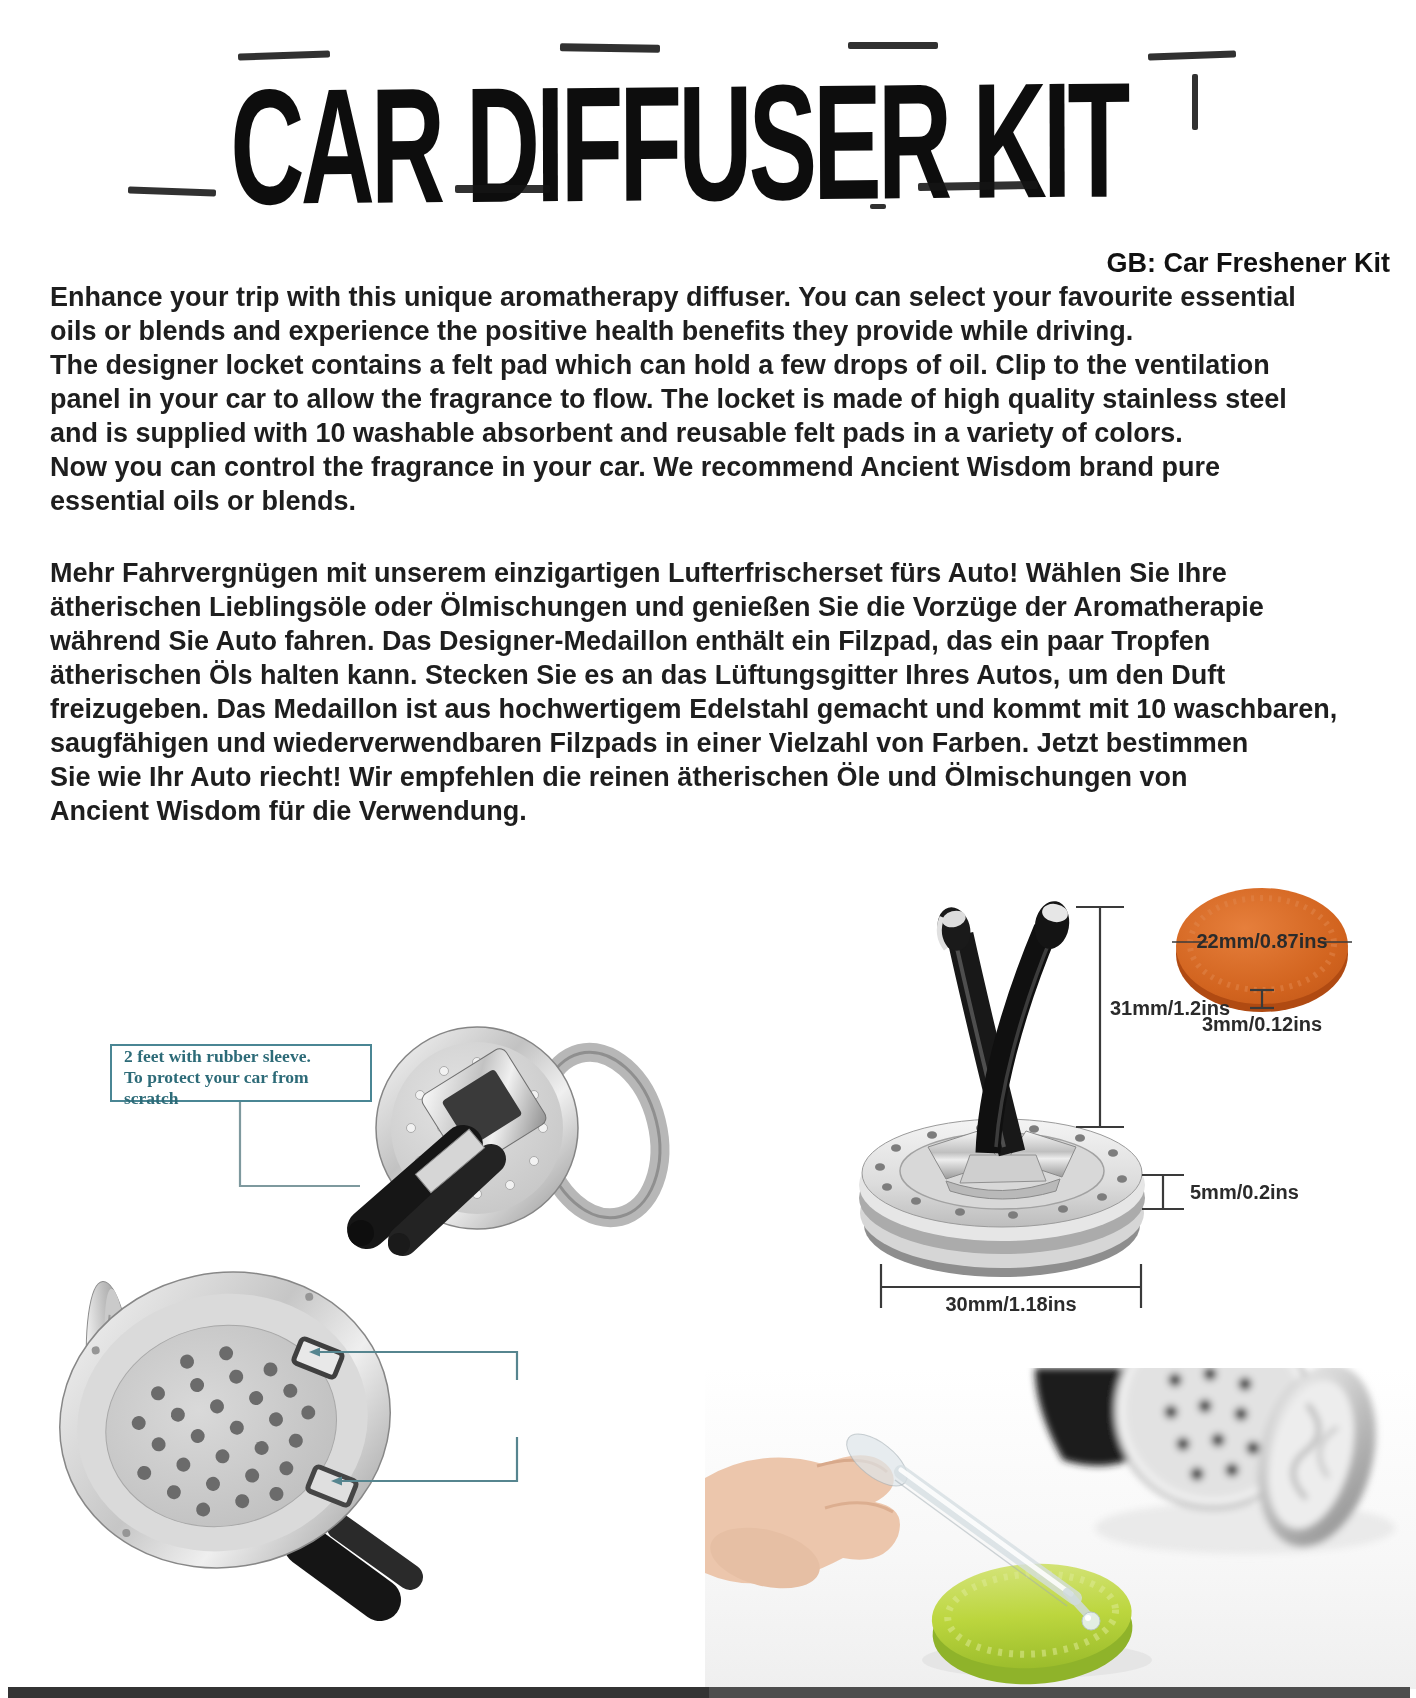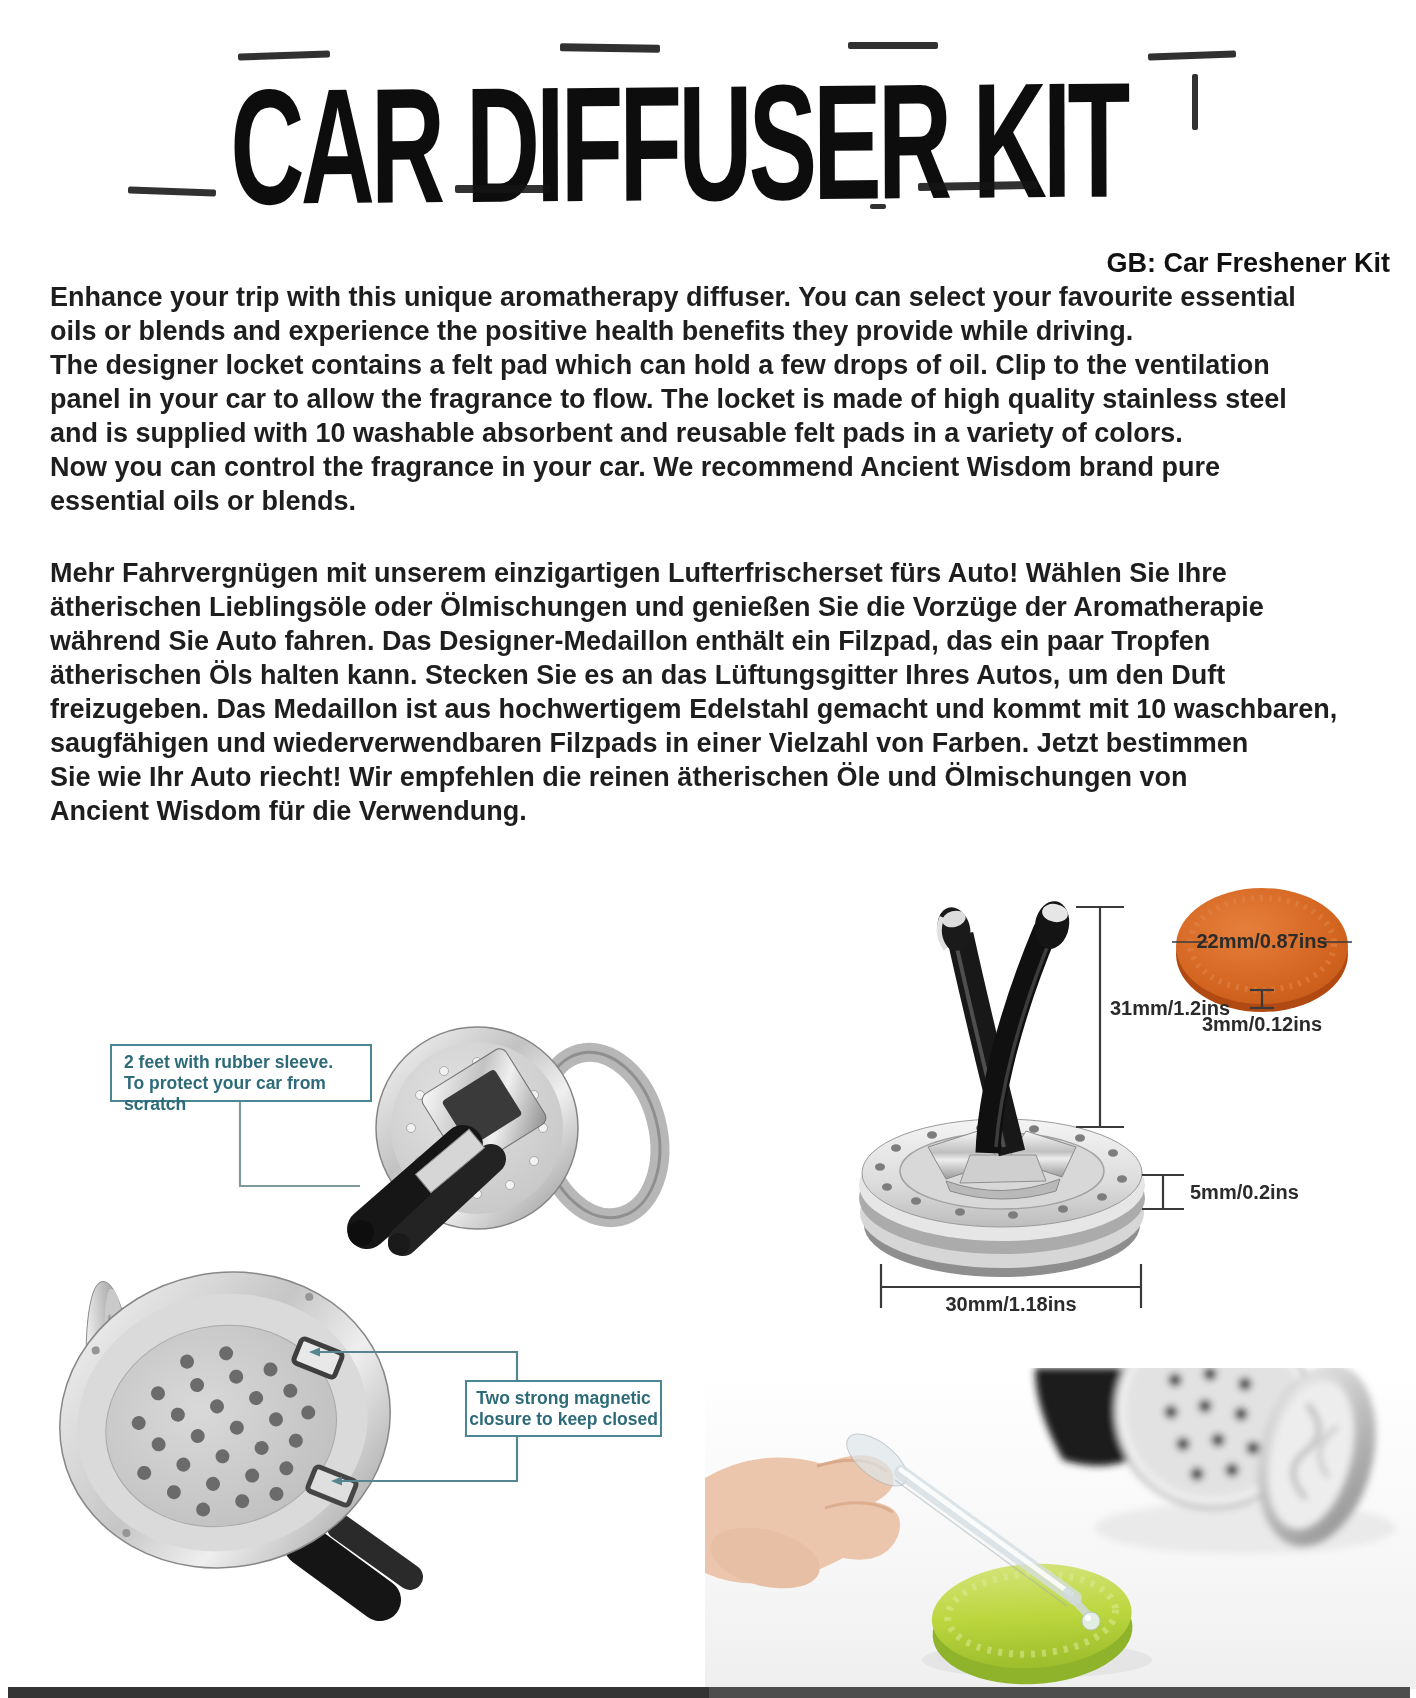--- a/index.html
+++ b/index.html
@@ -13,21 +13,21 @@
          font-family:"Liberation Sans",sans-serif;}
   .grunge{position:absolute;background:#141414;border-radius:2px;opacity:.88;}
   
   .text-block{position:absolute;left:50px;width:1340px;}
   .text-block h2{margin:0;font-size:27px;line-height:34px;font-weight:bold;color:#111;text-align:right;}
   .text-block p{margin:0;font-size:27px;line-height:34px;white-space:pre-line;color:#1e1e1e;font-weight:bold;}
   
   .callout{position:absolute;border:2px solid var(--callout-teal,#4a8694);background:rgba(255,255,255,.97);
            color:var(--callout-text,#2d6b78);font-weight:bold;font-size:17.5px;line-height:21px;
            white-space:pre-line;box-sizing:border-box;}
-  .callout.left{padding:6px 8px 6px 12px;}
+  .callout.left{padding:0 8px 6px 12px;font-family:Liberation Serif, serif;}
   .callout.center{display:flex;align-items:center;justify-content:center;text-align:center;}
   
   text.dim{font-family:"Liberation Sans",sans-serif;font-size:20px;font-weight:bold;
            fill:var(--dimension-ink,#2b2b2b);}
   svg{position:absolute;overflow:visible;}
   .photo3{position:absolute;left:705px;top:1368px;width:711px;height:321px;overflow:hidden;
           background:linear-gradient(180deg,#ffffff 0%,#f7f7f7 60%,#efefef 100%);}
   .photo3 svg{position:absolute;left:0;top:0;}
   .footer-bar{position:absolute;left:8px;top:1687px;width:1402px;height:11px;
               background:linear-gradient(to right,var(--footer-bar,#343434) 0 50%,#4d4d4d 50% 100%);}
@@ -299,22 +299,20 @@
   </svg>
 
   <svg style="left:300px;top:1335px;" width="380" height="170" viewBox="0 0 380 170">
     <g stroke="#56858f" stroke-width="2.2" fill="none">
       <polyline points="20,17 217,17 217,45"></polyline>
       <polyline points="217,102 217,146 42,146"></polyline>
     </g>
     <polygon points="20,12.5 9,17 20,21.5" fill="#56858f"></polygon>
     <polygon points="42,141.5 31,146 42,150.5" fill="#56858f"></polygon>
   </svg>
-  <div class="callout center" style="left:465px;top:1380px;width:197px;height:57px;">Two strong magnetic
-closure to keep closed</div>
 
   <div class="photo3">
     <svg width="711" height="321" viewBox="0 0 711 321">
       <defs>
         <filter id="b4" x="-20%" y="-20%" width="140%" height="140%">
             <feGaussianBlur stdDeviation="3.5"></feGaussianBlur>
           </filter>
         <linearGradient id="p3chrome" x1="0" y1="0" x2="1" y2="1">
           <stop offset="0" stop-color="#f5f5f5"></stop>
             <stop offset=".5" stop-color="#bebebe"></stop>

